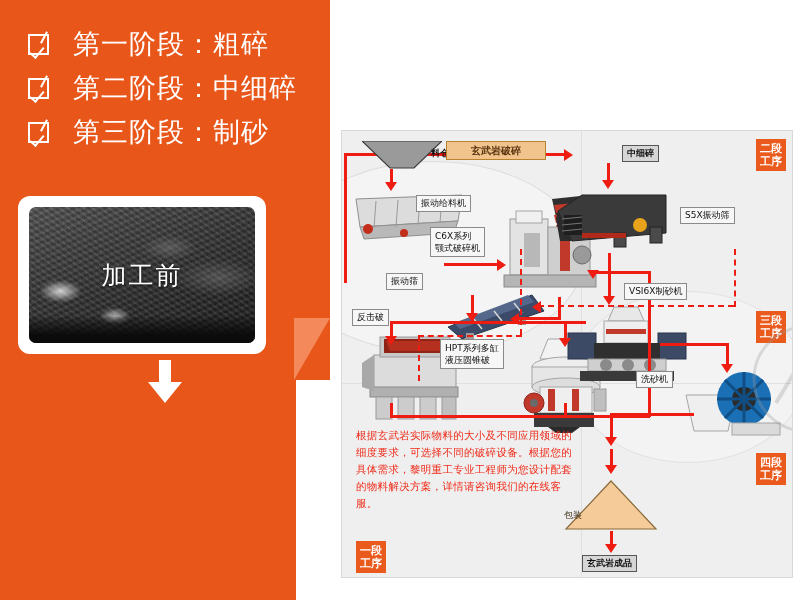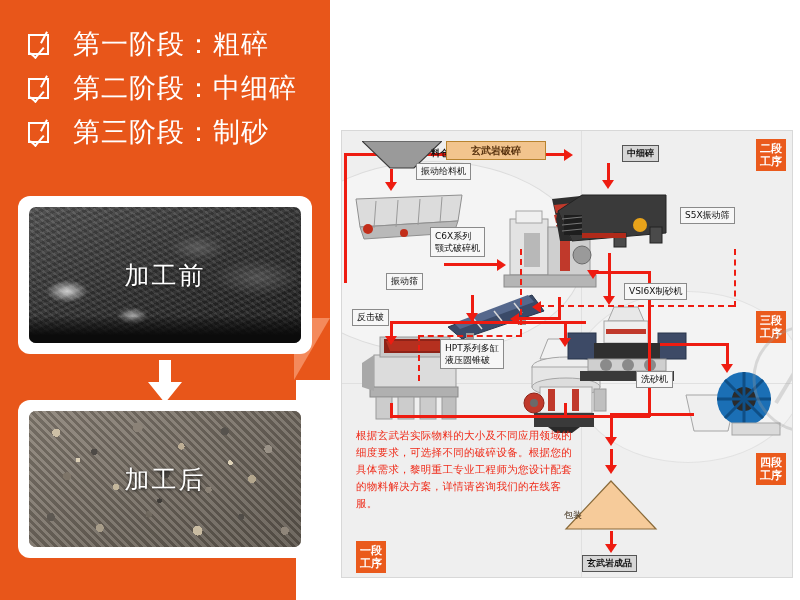--- a/index.html
+++ b/index.html
@@ -45,21 +45,21 @@
     background:#fff;transform:rotate(28deg);
   }
   .check-label{
     font-size:27px;line-height:30px;letter-spacing:1px;font-weight:400;
     font-family:"DejaVu Sans","Liberation Sans",sans-serif;
     white-space:nowrap;
   }
 
   
   .photo-card{
-    position:absolute;left:18px;width:294px;height:158px;
+    position:absolute;left:18px;width:248px;height:158px;
     background:#fff;border-radius:12px;padding:11px;box-sizing:border-box;
     box-shadow:0 0 0 0 rgba(0,0,0,0);
   }
   .photo-card.top{top:196px;}
   .photo-card.bot{top:400px;}
   .photo-inner{
     width:100%;height:100%;border-radius:7px;overflow:hidden;position:relative;
     display:flex;align-items:center;justify-content:center;
   }
   .photo-label{
@@ -223,26 +223,20 @@
       <div class="photo-inner">
         <div class="rock-before"></div>
         <span class="photo-label">加工前</span>
       </div>
     </div>
 
     <svg class="down-arrow" viewBox="0 0 38 44">
       <polygon points="13,0 25,0 25,22 36,22 19,43 2,22 13,22" fill="#ffffff"></polygon>
     </svg>
 
-    <div class="photo-card bot">
-      <div class="photo-inner">
-        <div class="rock-after"></div>
-        <span class="photo-label">加工后</span>
-      </div>
-    </div>
   </div>
 
 
   <div class="flow">
 
     <div class="bg-ellipse"></div>
     <div class="bg-ellipse2"></div>
     <div class="vline"></div>
     <div class="hline"></div>
 
@@ -265,21 +259,21 @@
       <polygon points="6,6 112,2 108,28 10,34" fill="#dcdcdc" stroke="#8f8f8f" stroke-width="1"></polygon>
       <polygon points="10,34 108,28 104,40 14,46" fill="#b9b9b9" stroke="#8f8f8f" stroke-width="1"></polygon>
       <line x1="26" y1="8" x2="24" y2="35" stroke="#9a9a9a"></line>
       <line x1="48" y1="7" x2="46" y2="34" stroke="#9a9a9a"></line>
       <line x1="70" y1="6" x2="68" y2="32" stroke="#9a9a9a"></line>
       <line x1="92" y1="4" x2="90" y2="30" stroke="#9a9a9a"></line>
       <circle cx="18" cy="36" r="5" fill="#c22e1a"></circle>
       <circle cx="54" cy="40" r="4" fill="#c22e1a"></circle>
       <rect x="84" y="36" width="14" height="8" fill="#8c8c8c"></rect>
     </svg>
-    <div class="lbl" style="left:74px;top:32px;">振动给料机</div>
+    <div class="lbl" style="left:74px;top:64px;">振动给料机</div>
 
     <div class="ar arh" style="left:102px;top:132px;width:54px;"></div>
     <div class="head right" style="left:155px;top:128px;"></div>
 
     <svg class="mach" style="left:152px;top:62px;width:112px;height:104px;" viewBox="0 0 112 104">
       <polygon points="58,6 96,2 100,20 62,24" fill="#2f2f2f"></polygon>
       <polygon points="60,12 98,8 100,16 62,20" fill="#c0392b"></polygon>
       <polygon points="60,22 98,18 100,26 62,30" fill="#c0392b"></polygon>
       <polygon points="62,32 100,28 102,36 64,40" fill="#c0392b"></polygon>
       <rect x="16" y="26" width="38" height="56" fill="#e3e3e3" stroke="#9a9a9a"></rect>

